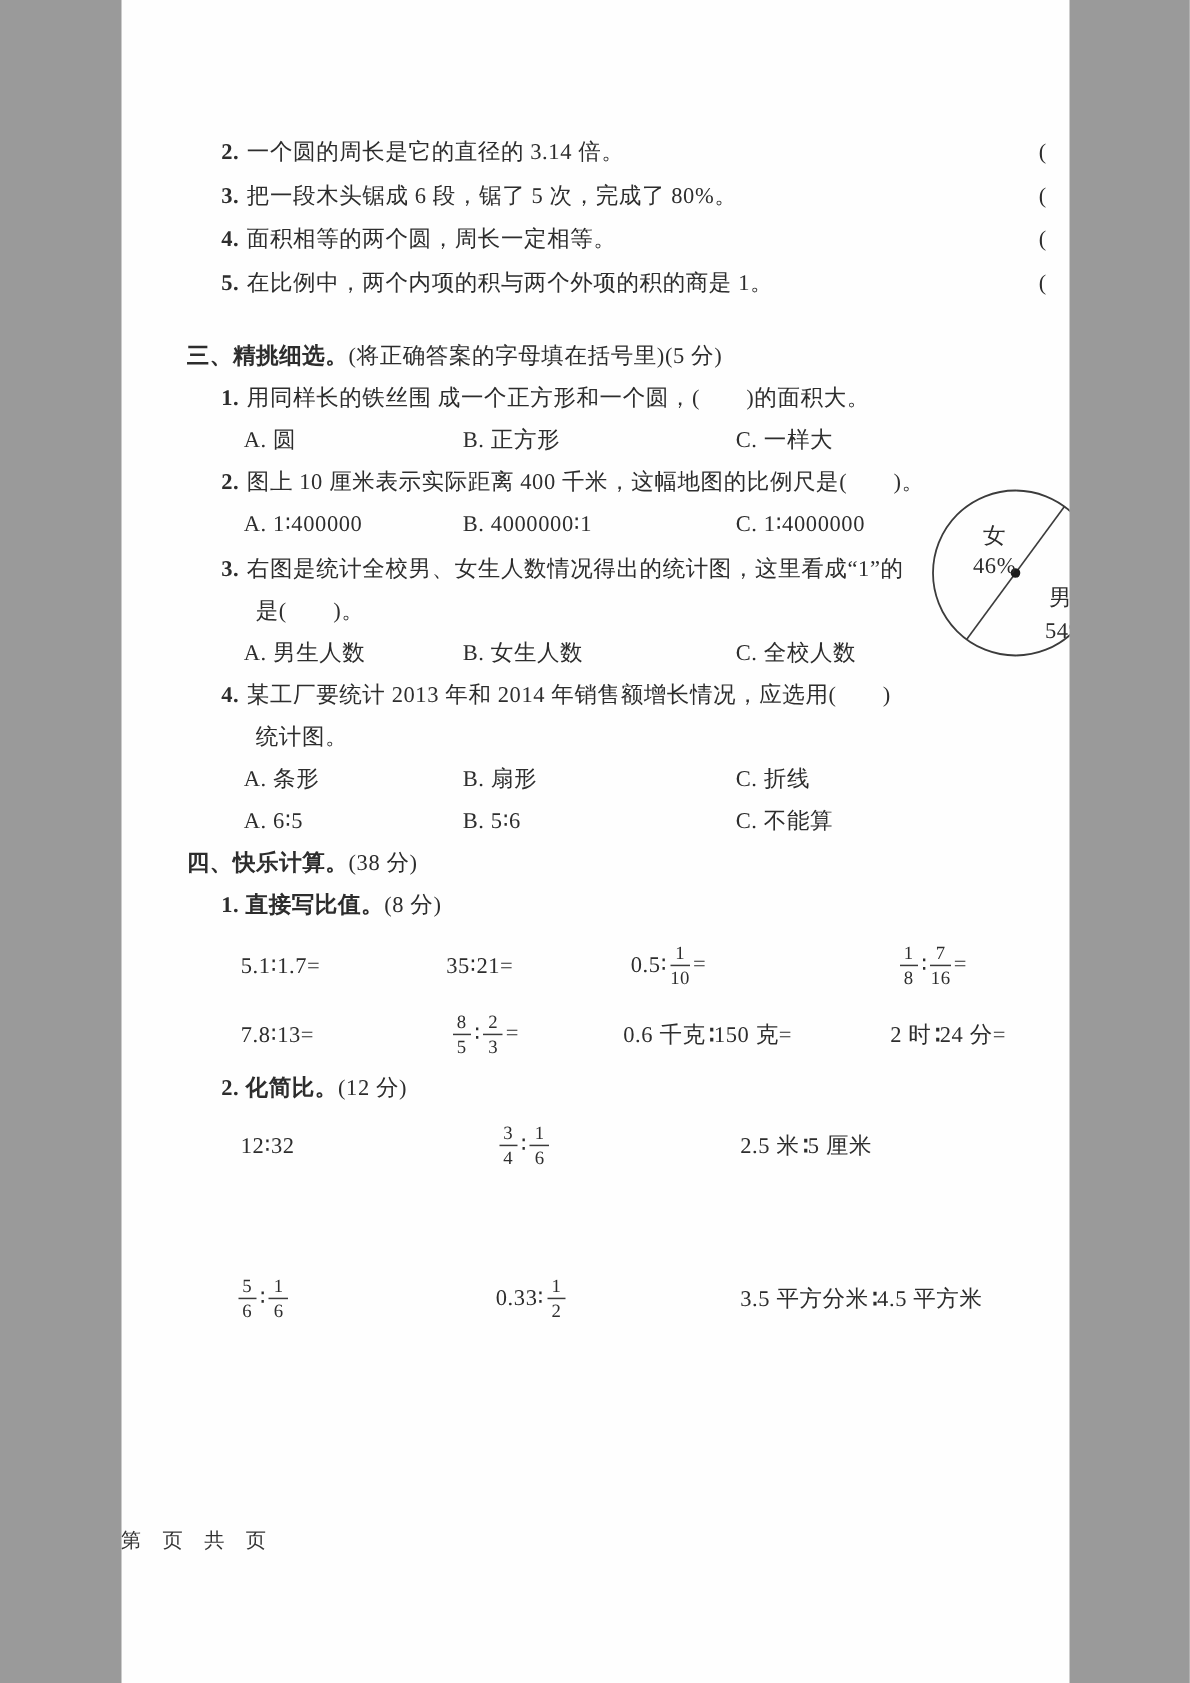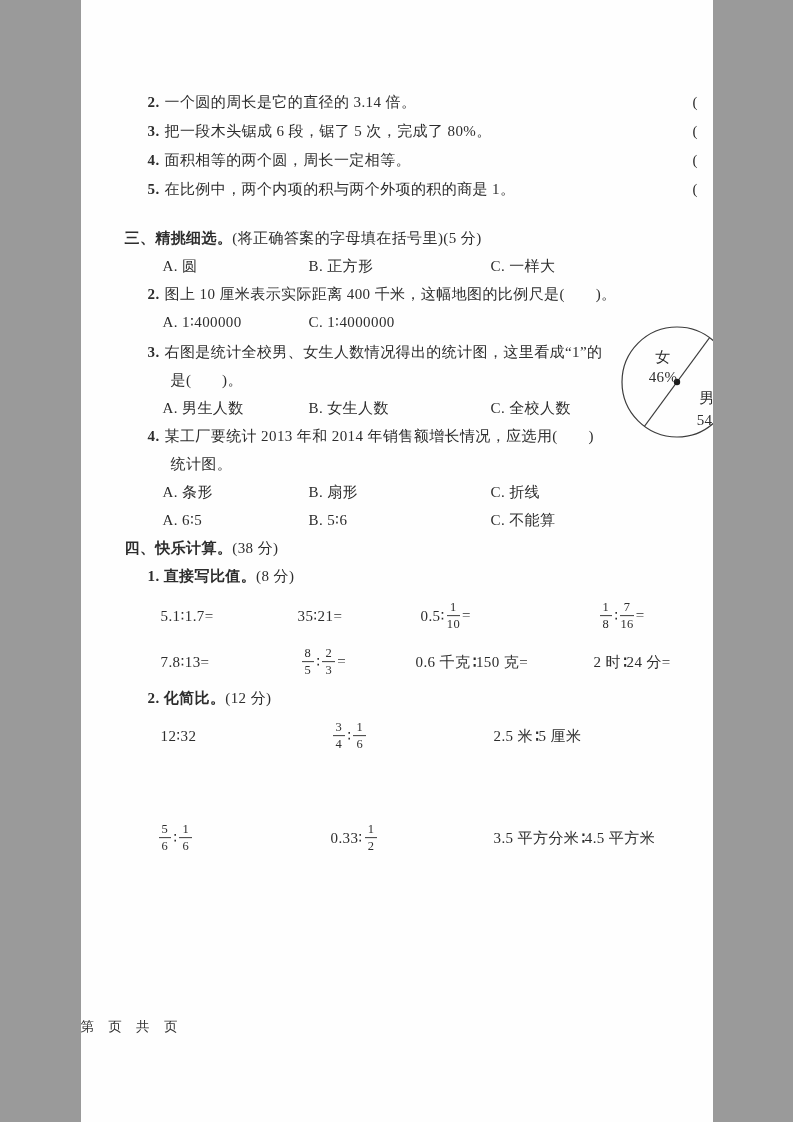--- a/index.html
+++ b/index.html
@@ -59,31 +59,35 @@
   </div>
   <div class="tf-line">
     <span class="q-num">5.</span><span>在比例中，两个内项的积与两个外项的积的商是 1。</span>
     <span class="tf-bracket">(　　　)</span>
   </div>
 
   <div class="sec-title" style="margin-top:20px">
     <span class="bold">三、精挑细选。</span><span class="rest">(将正确答案的字母填在括号里)(5 分)</span>
   </div>
 
+  <div class="q-line">
+    <span class="q-num">1.</span><span>用同样长的铁丝围 成一个正方形和一个圆，(　　)的面积大。</span>
+  </div>
   <div class="opt-row">
     <span class="optA">A. 圆</span>
     <span class="optB">B. 正方形</span>
     <span class="optC">C. 一样大</span>
   </div>
 
   <div class="q-line">
     <span class="q-num">2.</span><span>图上 10 厘米表示实际距离 400 千米，这幅地图的比例尺是(　　)。</span>
   </div>
   <div class="opt-row">
     <span class="optA">A. 1∶400000</span>
+    <span class="optB">B. 4000000∶1</span>
     <span class="optC">C. 1∶4000000</span>
   </div>
 
   <div class="q-line mt2">
     <span class="q-num">3.</span><span>右图是统计全校男、女生人数情况得出的统计图，这里看成“1”的</span>
   </div>
   <div class="q-cont">是(　　)。</div>
   <div class="opt-row">
     <span class="optA">A. 男生人数</span>
     <span class="optB">B. 女生人数</span>

